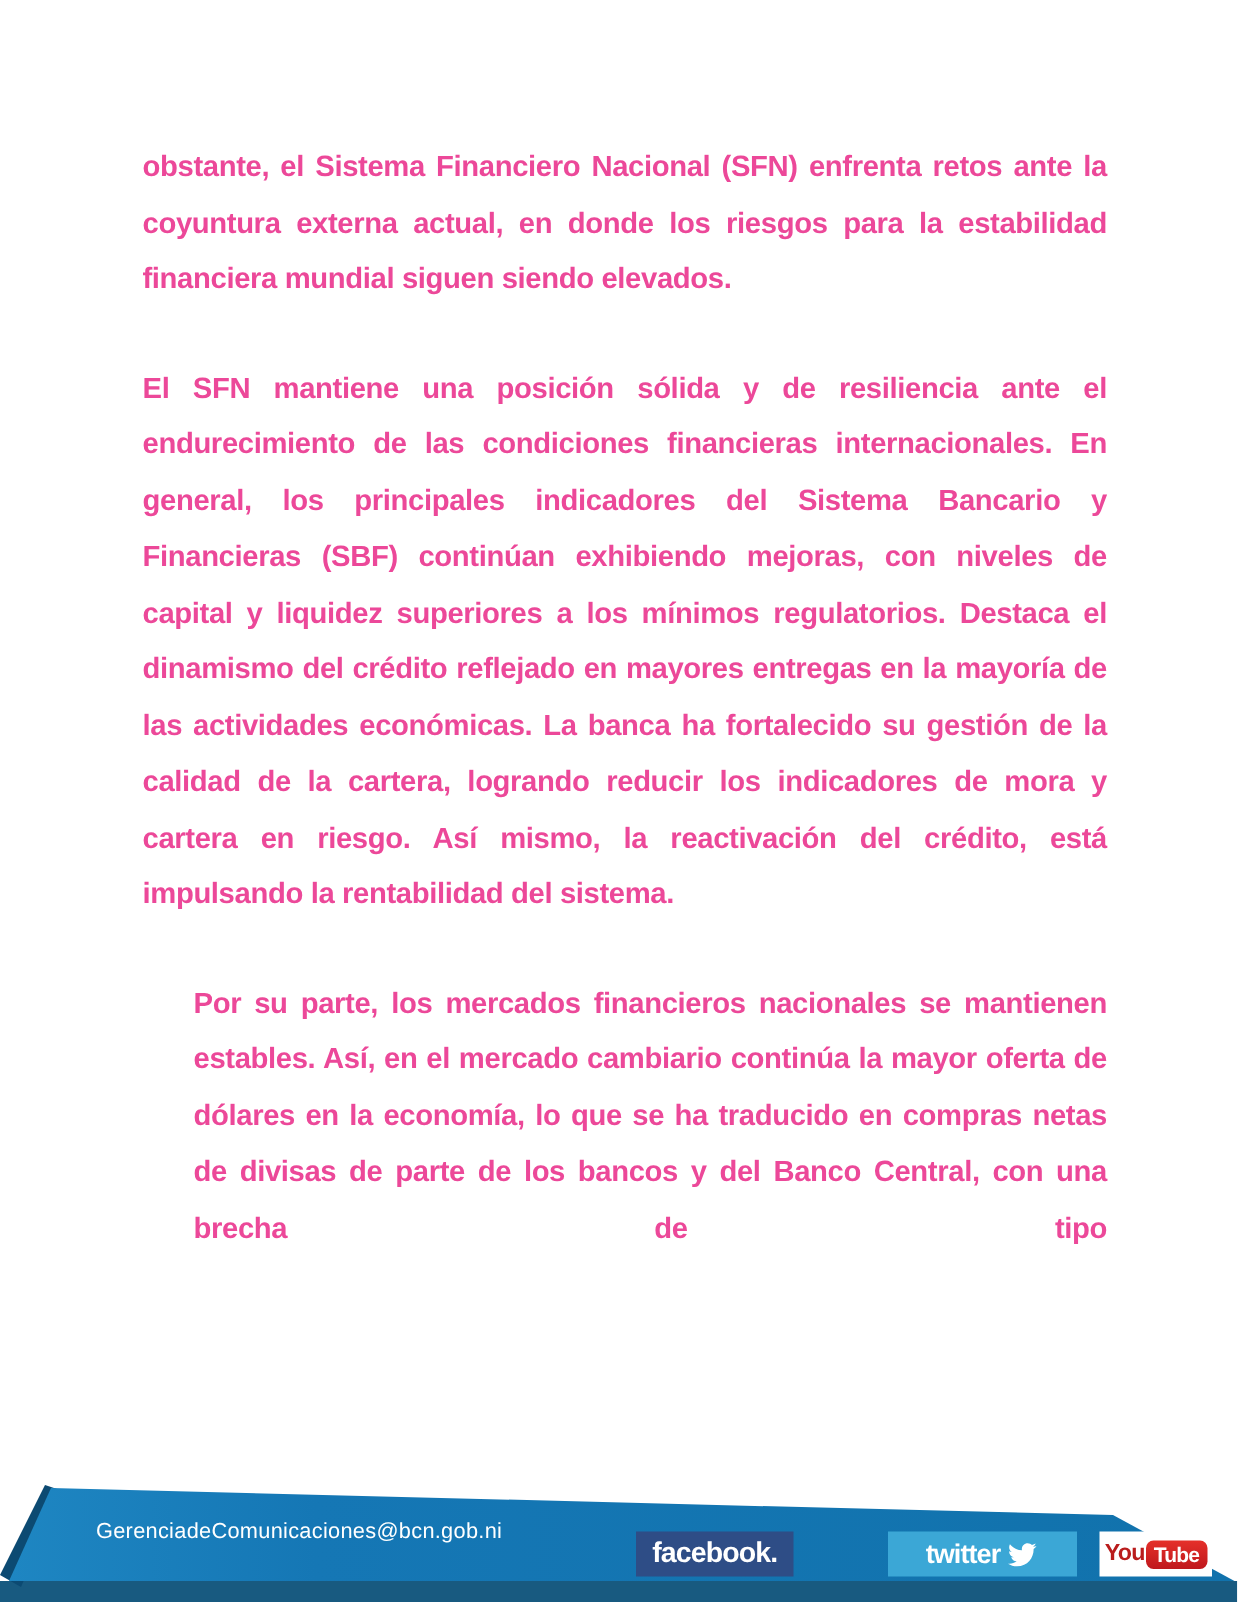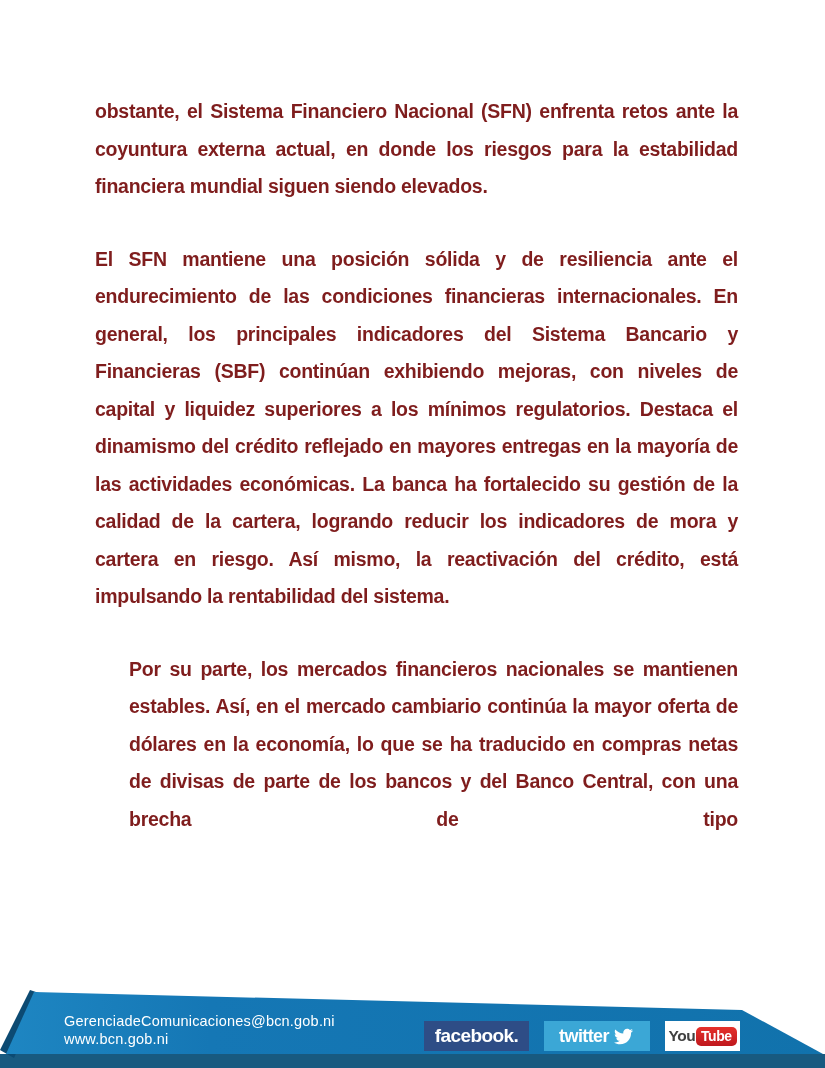--- a/index.html
+++ b/index.html
@@ -7,21 +7,21 @@
     position:relative;
     width:825px;height:1068px;
     background:#ffffff;
     overflow:hidden;
     font-family:"Liberation Sans", sans-serif;
   }
   
   .body-text{
     position:absolute;
     left:95px;top:93px;width:643px;
-    color:#7f1d1d;
+    color:#ec4899;
     font-weight:700;
     font-size:19.5px;
     line-height:37.5px;
     letter-spacing:-0.25px;
     text-align:justify;
   }
   .body-text p{margin:0 0 35px 0;}
   .body-text p.continues{text-align-last:justify;margin-left:34px;}
 
   
@@ -41,29 +41,29 @@
   }
   .badge{
     height:30px;display:flex;align-items:center;justify-content:center;
     box-sizing:border-box;
   }
   .badge.facebook{
     width:105px;background:#2e4d86;color:#ffffff;
     font-weight:700;font-size:19px;letter-spacing:-0.6px;
   }
   .badge.twitter{
-    width:106px;background:#3ba7d6;color:#ffffff;
-    font-weight:700;font-size:18px;letter-spacing:-0.6px;gap:3px;
+    width:126px;background:#3ba7d6;color:#ffffff;
+    font-weight:700;font-size:18px;letter-spacing:-0.6px;gap:3px;margin-left:48px;
   }
   .badge.twitter .bird{display:flex;align-items:center;}
   .badge.youtube{
     width:75px;background:#ffffff;gap:1px;
   }
   .badge.youtube .you{
-    color:#404040;font-weight:700;font-size:15.5px;letter-spacing:-0.5px;
+    color:#b91c1c;font-weight:700;font-size:15.5px;letter-spacing:-0.5px;
   }
   .badge.youtube .tube{
     background:linear-gradient(#e5302a 0%,#bf181d 100%);
     color:#ffffff;font-weight:700;font-size:14px;letter-spacing:-0.5px;
     border-radius:5px;padding:1px 5px 2px 5px;
   }
 </style>
 </head>
 <body>
 
@@ -87,21 +87,20 @@
 
       <rect x="0" y="74" width="825" height="14" fill="#185a80"></rect>
 
       <polygon points="30,10 42,14 14,78 0,70" fill="#0c4a72"></polygon>
 
       <polygon points="34,12 742,30 823,74 6,74" fill="url(#bandGrad)"></polygon>
     </svg>
 
     <div class="contact">
       <div>GerenciadeComunicaciones@bcn.gob.ni</div>
-      <div>www.bcn.gob.ni</div>
     </div>
 
     <div class="social">
       <div class="badge facebook">
         <span>facebook.</span>
       </div>
       <div class="badge twitter">
         <span>twitter</span>
         <span class="bird">
           <svg viewBox="0 0 24 24" width="23" height="19">

